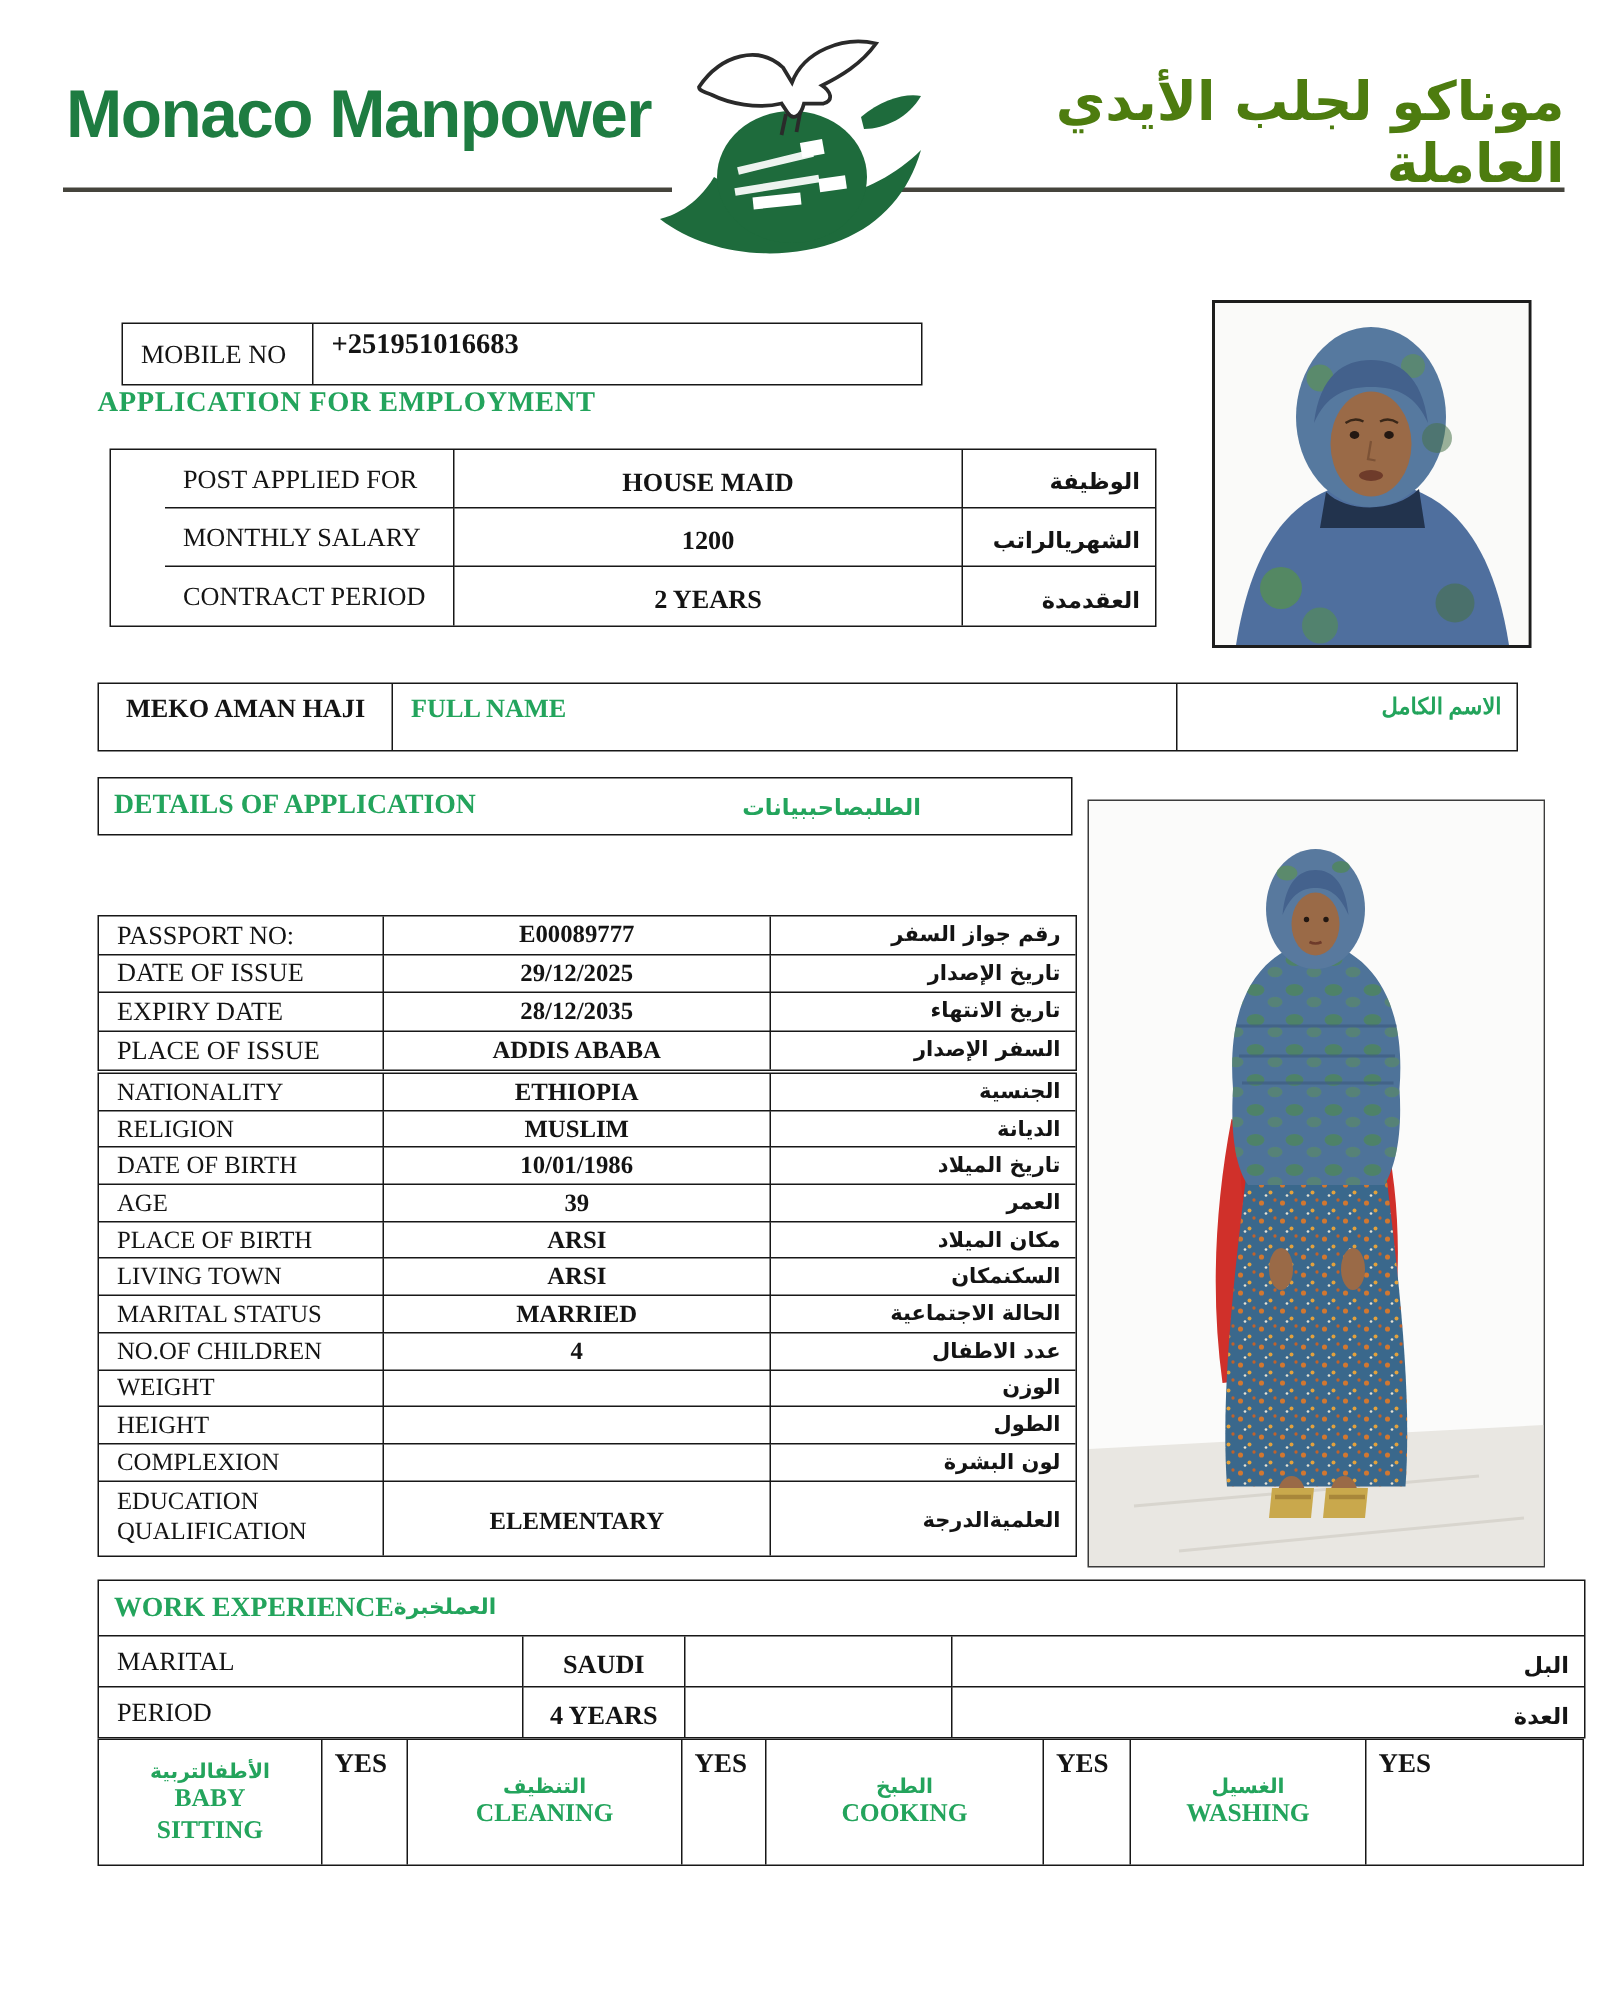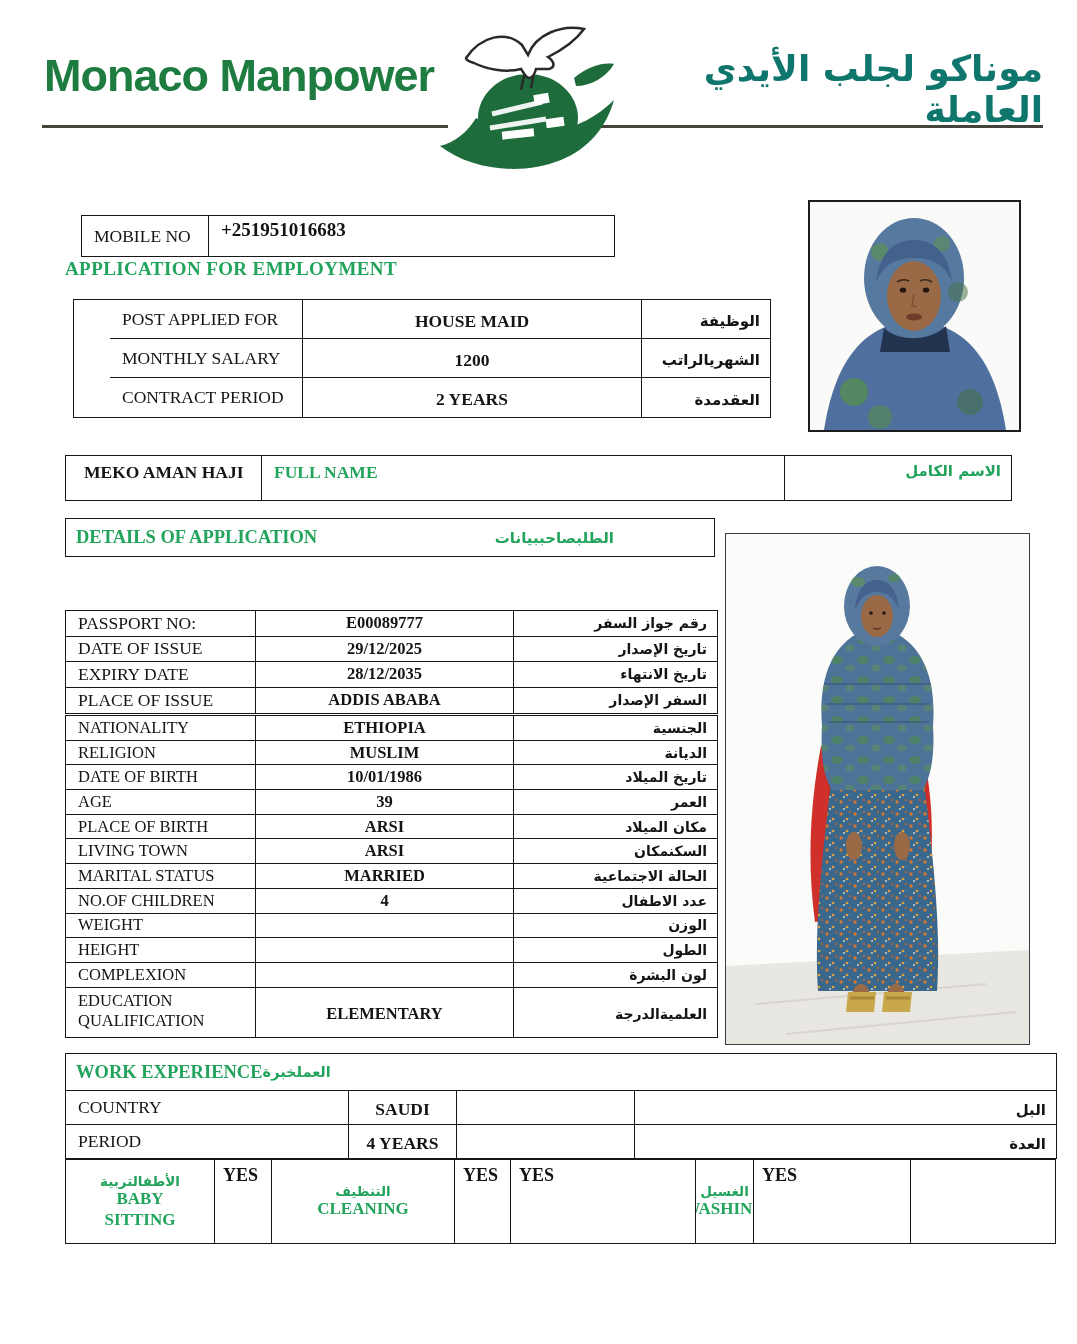--- a/index.html
+++ b/index.html
@@ -3,21 +3,21 @@
 <meta charset="utf-8">
 <style>
   html,body{margin:0;padding:0;background:#ffffff;}
   #page{position:relative;width:1077px;height:1344px;background:#fff;overflow:hidden;
         font-family:"Liberation Serif","DejaVu Serif",serif;color:#141414;}
   .abs{position:absolute;}
   
   #company-name{left:44px;top:50px;font-family:"Liberation Sans",sans-serif;font-weight:700;
                 font-size:45px;color:#1e7c41;letter-spacing:-1px;}
   #company-name-ar{left:600px;top:48px;width:443px;text-align:right;direction:rtl;
-                   font-family:"DejaVu Sans",sans-serif;font-weight:700;font-size:36px;color:#0f766e;}
+                   font-family:"DejaVu Sans",sans-serif;font-weight:700;font-size:36px;color:#4d7c0f;}
   .hline{height:3px;background:#45443c;top:125px;}
   
   .tbl{position:absolute;display:grid;border:1.8px solid #171717;box-sizing:border-box;background:#fff;}
   .tbl>div{border-right:1.6px solid #171717;border-bottom:1.6px solid #171717;
            box-sizing:border-box;overflow:hidden;display:flex;align-items:center;}
   .lab{font-size:17.5px;padding-left:12px;}
   .val{font-weight:bold;font-size:17.5px;justify-content:center;text-align:center;}
   .val-top{align-items:flex-start;padding-top:4px;}
   .ar{font-family:"DejaVu Sans",sans-serif;font-weight:700;font-size:15px;direction:rtl;
       justify-content:flex-start;padding-right:10px;}
@@ -134,21 +134,21 @@
       <path d="M87,80 q6,-4 12,-1 M110,79 q6,-3 12,1" stroke="#3a2718" stroke-width="1.6" fill="none"></path>
       <path d="M104,92 l-2,12 l5,1" stroke="#7c5236" stroke-width="1.5" fill="none"></path>
       <ellipse cx="104" cy="115" rx="8" ry="3.6" fill="#6e3b2a"></ellipse>
       <path d="M74,126 C88,140 120,140 136,124 L140,150 L70,150 Z" fill="#22334d"></path>
     </svg>
   </div>
 
   <div class="tbl" id="fullname-table">
     <div class="lab bold" style="padding-left:18px;">MEKO AMAN HAJI</div>
     <div class="lab bold green">FULL NAME</div>
-    <div class="ar green" style="align-items:flex-start;">الاسم الكامل</div>
+    <div class="ar green" style="align-items:flex-start;font-family:Liberation Serif, serif;">الاسم الكامل</div>
   </div>
 
   <div class="abs" id="details-box">
     <span class="green bold" style="font-size:18.5px;padding-left:10px;">DETAILS OF APPLICATION</span>
     <span class="green bold" style="font-family:'DejaVu Sans',sans-serif;font-size:15px;direction:rtl;margin-left:auto;margin-right:100px;">الطلبصاحببيانات</span>
   </div>
 
   <div class="tbl" id="passport-table">
     <div class="lab">PASSPORT NO:</div>
     <div class="val">E00089777</div>
@@ -247,41 +247,45 @@
       </div>
     <div class="val val-top">ELEMENTARY</div>
     <div class="ar ar-top">العلميةالدرجة</div>
   </div>
 
   <div class="tbl" id="work-table">
     <div id="work-header">
       <span class="green">WORK EXPERIENCE</span>
         <span class="green" style="font-family:'DejaVu Sans',sans-serif;font-size:14.5px;direction:rtl;">العملخبرة</span>
     </div>
-    <div class="lab">COUNTRY</div>
+    <div class="lab">MARITAL</div>
     <div class="val val-top">SAUDI</div>
     <div></div>
     <div class="ar ar-top">البل</div>
     <div class="lab">PERIOD</div>
     <div class="val val-top">4 YEARS</div>
     <div></div>
     <div class="ar ar-top">العدة</div>
   </div>
 
   <div class="tbl" id="skills-table">
     <div class="skill">
       <span class="ar-n">الأطفالتربية</span>
       <span class="en-n">BABY SITTING</span>
     </div>
     <div class="yes">YES</div>
     <div class="skill">
       <span class="ar-n">التنظيف</span>
       <span class="en-n">CLEANING</span>
     </div>
     <div class="yes">YES</div>
+    <div class="skill">
+      <span class="ar-n">الطبخ</span>
+      <span class="en-n">COOKING</span>
+    </div>
     <div class="yes">YES</div>
     <div class="skill">
       <span class="ar-n">الغسيل</span>
       <span class="en-n">WASHING</span>
     </div>
     <div class="yes">YES</div>
   </div>
 
 </div>
 

